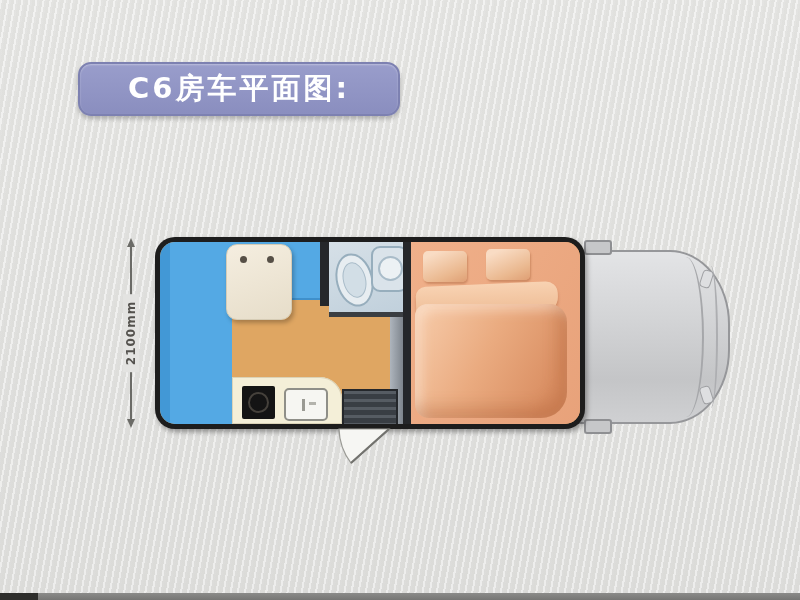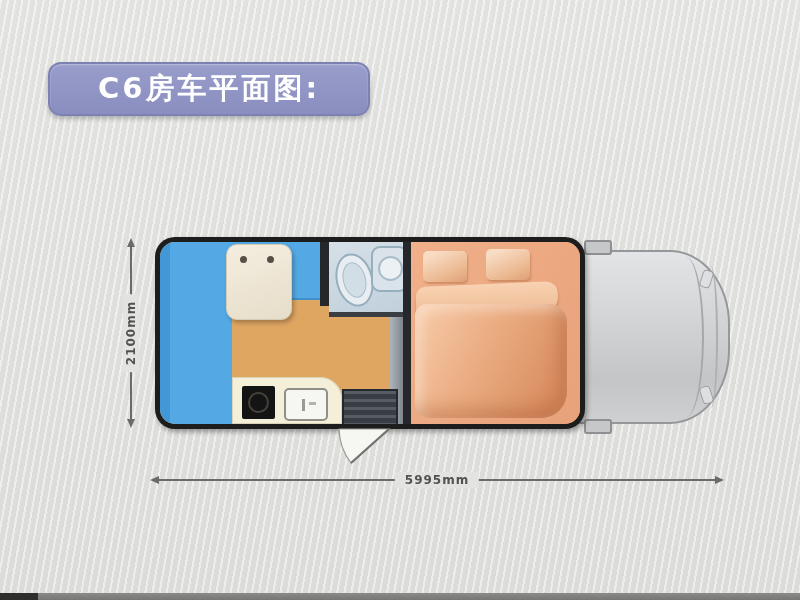--- a/index.html
+++ b/index.html
@@ -2,21 +2,21 @@
 <html><head>
 <meta charset="utf-8">
 <style>
   html,body{margin:0;padding:0;}
   body{width:800px;height:600px;font-family:"DejaVu Sans","Liberation Sans",sans-serif;}
   .stage{position:relative;width:800px;height:600px;overflow:hidden;
     background:
       repeating-linear-gradient(100deg, rgba(255,255,255,.45) 0 2px, rgba(0,0,0,.015) 2px 4px, rgba(205,205,200,.22) 4px 7px),
       linear-gradient(#e7e7e5,#dfdfdd);}
   
-  .title-banner{position:absolute;left:48px;top:62px;width:318px;height:50px;
+  .title-banner{position:absolute;left:78px;top:62px;width:318px;height:50px;
     background:linear-gradient(#999dcb,#8a8ebf);border:2px solid #7d81b1;border-radius:13px;
     box-shadow:0 3px 4px rgba(0,0,0,.22), inset 0 1px 2px rgba(255,255,255,.35);
     display:flex;align-items:center;justify-content:center;
     color:#ffffff;font-weight:bold;font-size:29px;letter-spacing:3px;}
   
   .cab{position:absolute;left:568px;top:250px;width:158px;height:170px;
     background:linear-gradient(180deg,#e3e4e6 0%,#d3d4d6 40%,#c4c5c7 75%,#cfd0d2 100%);
     border:2px solid #96979a;border-radius:14px 60px 60px 14px / 14px 74px 74px 14px;}
   .cab-windshield{position:absolute;right:24px;top:5px;bottom:5px;width:28px;
     border-right:2px solid #a6a7aa;border-radius:0 60% 60% 0 / 0 50% 50% 0;}
@@ -165,22 +165,16 @@
     <line x1="54" y1="1" x2="16" y2="35" stroke="#72726e" stroke-width="2.2"></line>
   </svg>
 
   <div class="dim dim-v">
     <div class="arr up"></div>
     <div class="line"></div>
     <div class="arr dn"></div>
     <div class="lbl">2100mm</div>
   </div>
 
-  <div class="dim dim-h">
-    <div class="arr lf"></div>
-    <div class="line"></div>
-    <div class="arr rt"></div>
-    <div class="lbl">5995mm</div>
-  </div>
 
 
   <div class="bottom-bar"></div>
 </div>
 
 </body></html>

